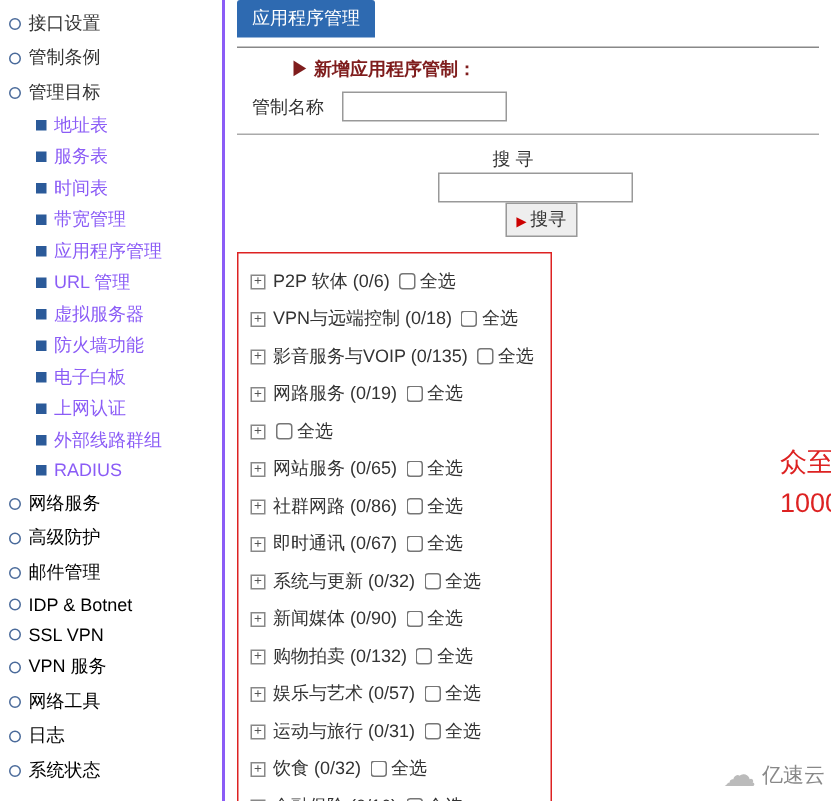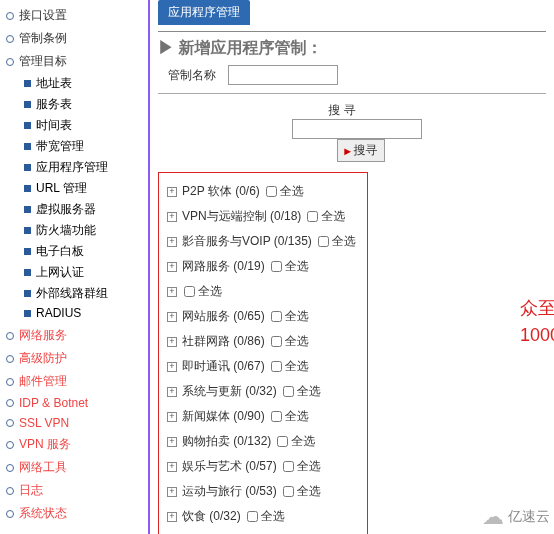--- a/index.html
+++ b/index.html
@@ -4,27 +4,27 @@
   <style>
     * { box-sizing: border-box; margin: 0; padding: 0; }
     body { font-family: "Microsoft YaHei", Arial, sans-serif; font-size: 12px; color: #333; background: #fff; width: 554px; height: 534px; overflow: hidden; position: relative; }
     .container { display: flex; height: 100%; }
     .sidebar { width: 150px; border-right: 2px solid #8b5cf6; padding: 4px 6px; overflow: hidden; }
     .menu-item { display: flex; align-items: center; padding: 3px 0; cursor: pointer; color: #333; }
     .bullet { width: 8px; height: 8px; border: 1px solid #4a6a9a; border-radius: 50%; margin-right: 5px; background: #fff; flex-shrink: 0; }
     .submenu { padding-left: 18px; margin-bottom: 2px; }
     .sub-item { padding: 2px 0; display: flex; align-items: center; cursor: pointer; }
     .sub-bullet { width: 7px; height: 7px; background: #2b5a99; margin-right: 5px; flex-shrink: 0; }
-    .sub-item a { color: #000000; text-decoration: none; }
-    .link-blue { color: #ef4444; }
+    .sub-item a { color: #8b5cf6; text-decoration: none; }
+    .link-blue { color: #000000; }
     .main { flex: 1; padding: 0 8px 8px 8px; position: relative; }
     .tab-bar { margin-bottom: 6px; }
     .tab { display: inline-block; background: #2e6ab1; color: #fff; padding: 4px 10px; font-size: 12px; border-radius: 2px 2px 0 0; }
     .panel { border-top: 1px solid #888; padding-top: 6px; }
-    .panel-title { color: #737373; font-weight: bold; margin-bottom: 6px; font-size: 16px; }
+    .panel-title { color: #7f1d1d; font-weight: bold; margin-bottom: 6px; font-size: 12px; margin-left: 36px; }
     .form-row { display: flex; align-items: center; margin-bottom: 6px; padding-left: 10px; }
     .form-label { width: 60px; }
     .form-input { width: 110px; height: 20px; border: 1px solid #999; padding: 0 4px; }
     .form-select { width: 80px; height: 20px; border: 1px solid #999; background: #f2f2f2; }
     .search-row { border-top: 1px solid #aaa; padding-top: 8px; margin-top: 8px; display: flex; align-items: center; padding-left: 10px; flex-direction: column; }
     .search-label { margin-right: 30px; }
     .search-btn { display: inline-flex; align-items: center; background: #eee; border: 1px solid #999; padding: 2px 6px; cursor: pointer; margin-left: 8px; }
     .red-arrow { color: #c00; font-weight: bold; margin-right: 3px; }
     .tree-box { border: 1px solid #d22; margin-top: 10px; padding: 6px 8px; width: 210px; }
     .tree-item { padding: 4px 0; display: flex; align-items: center; font-size: 12px; }
@@ -225,21 +225,21 @@
             <span>全选</span>
           </div>
           <div class="tree-item">
             <span class="expand">+</span>
             <span class="tree-label">娱乐与艺术 (0/57)</span>
             <input type="checkbox" class="cb" style="">
             <span>全选</span>
           </div>
           <div class="tree-item">
             <span class="expand">+</span>
-            <span class="tree-label">运动与旅行 (0/53)</span>
+            <span class="tree-label">运动与旅行 (0/31)</span>
             <input type="checkbox" class="cb" style="">
             <span>全选</span>
           </div>
           <div class="tree-item">
             <span class="expand">+</span>
             <span class="tree-label">饮食 (0/32)</span>
             <input type="checkbox" class="cb" style="">
             <span>全选</span>
           </div>
           <div class="tree-item">

